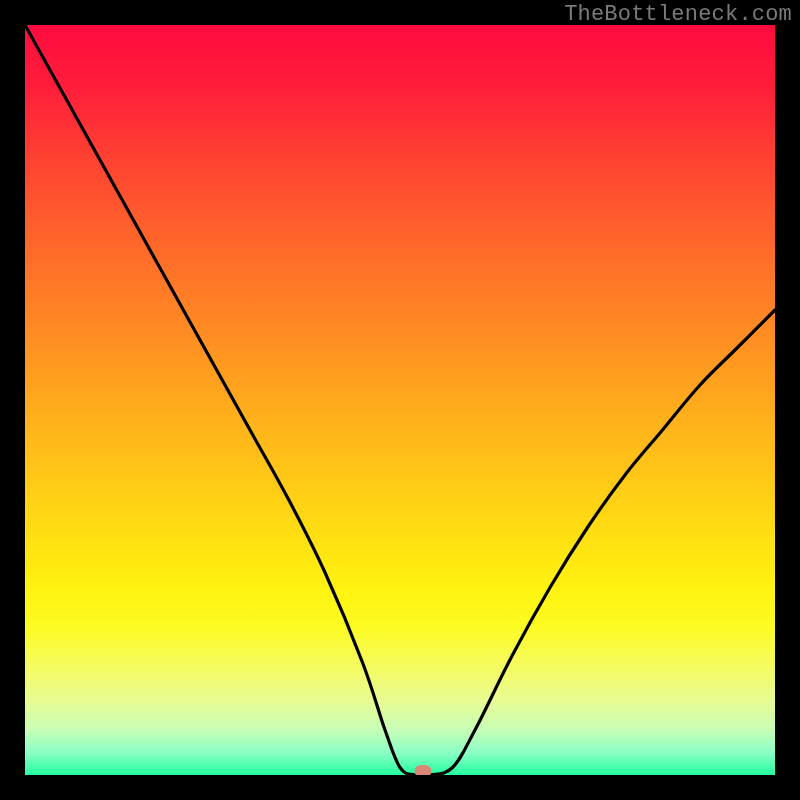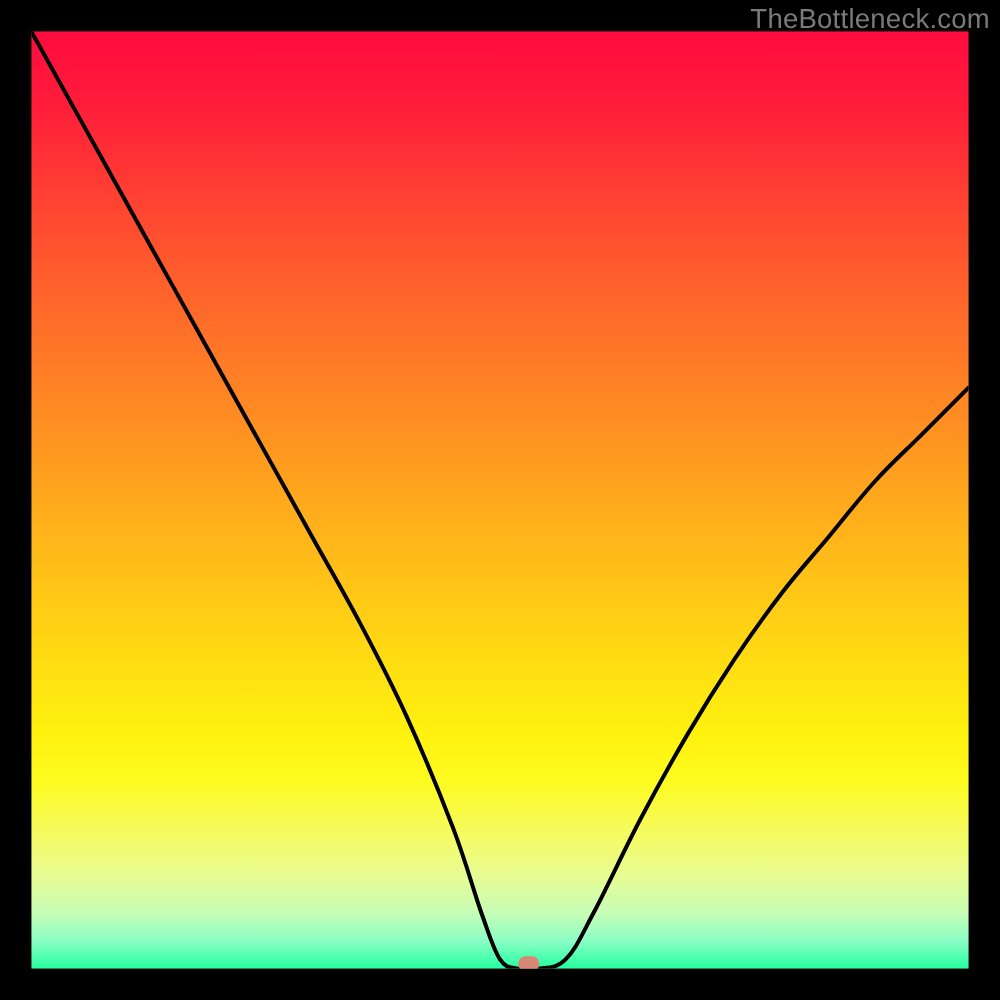--- a/index.html
+++ b/index.html
@@ -9,20 +9,21 @@
     height: 800px;
     background: #000;
     overflow: hidden;
     font-family: Arial, Helvetica, sans-serif;
   }
   .frame {
     position: relative;
     width: 800px;
     height: 800px;
     background: #000;
+    font-family: Liberation Mono, monospace;
   }
   .watermark {
     position: absolute;
     top: 2px;
     right: 8px;
     color: #7a7a7a;
     font-size: 22px;
     font-weight: 500;
     letter-spacing: 0.2px;
     z-index: 5;

